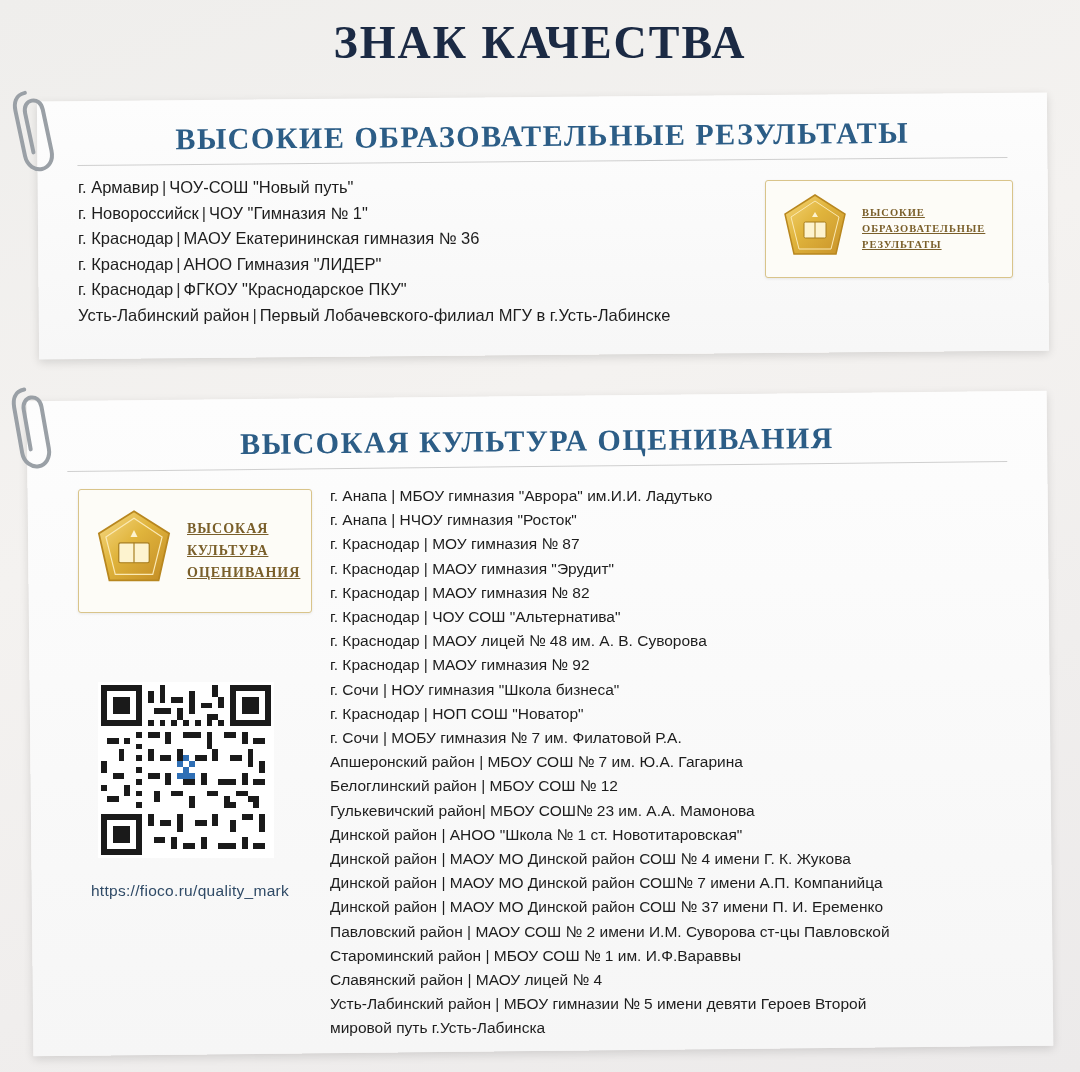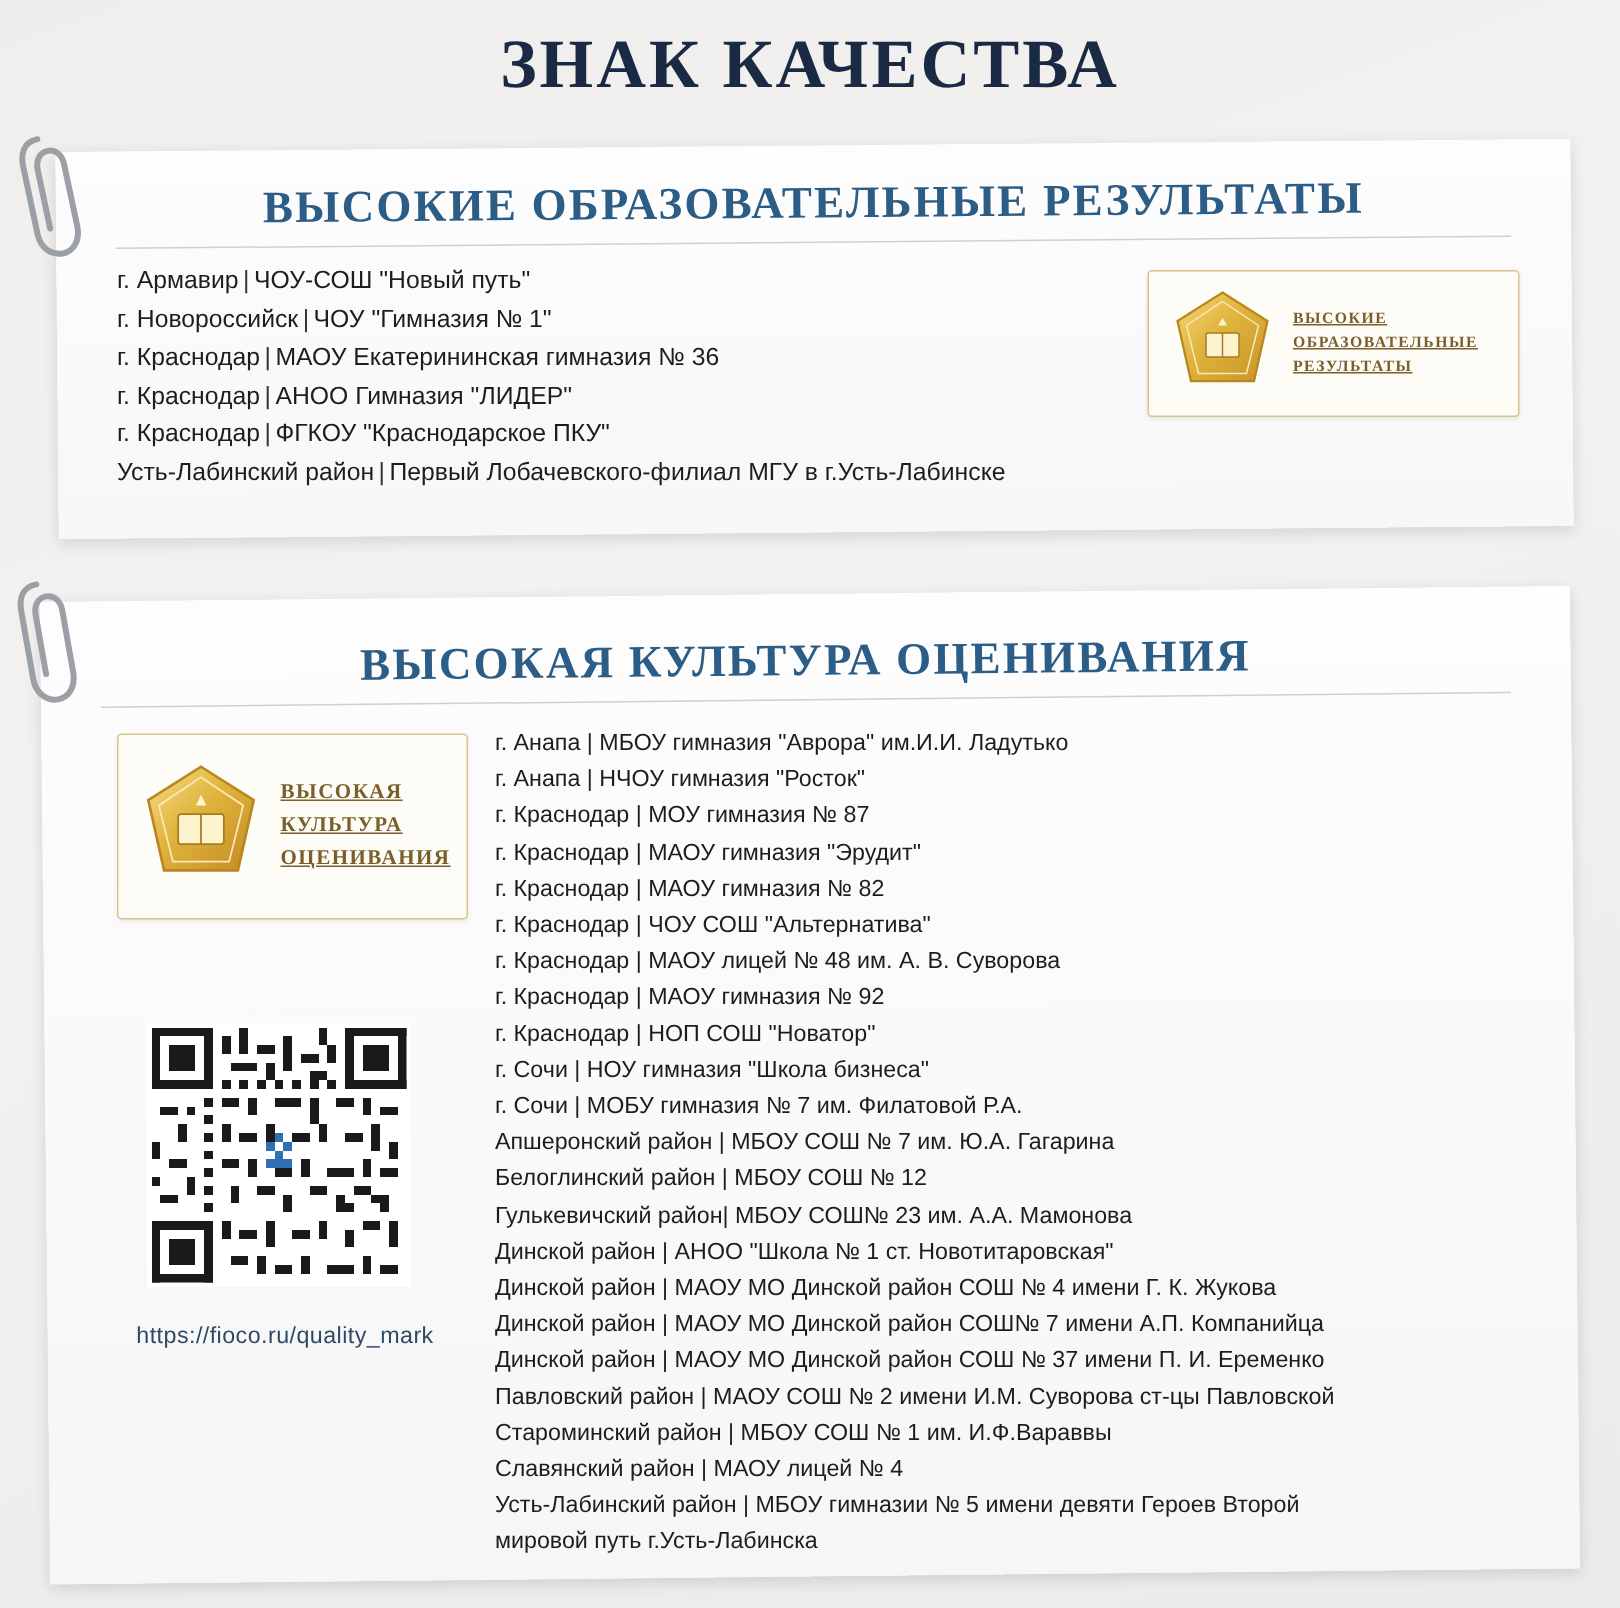--- a/index.html
+++ b/index.html
@@ -382,22 +382,22 @@
 
   <ul class="list list-2">
     <li>г. Анапа | МБОУ гимназия "Аврора" им.И.И. Ладутько</li>
     <li>г. Анапа | НЧОУ гимназия "Росток"</li>
     <li>г. Краснодар | МОУ гимназия  № 87</li>
     <li>г. Краснодар | МАОУ гимназия "Эрудит"</li>
     <li>г. Краснодар | МАОУ гимназия № 82</li>
     <li>г. Краснодар | ЧОУ СОШ "Альтернатива"</li>
     <li>г. Краснодар | МАОУ лицей № 48 им. А. В. Суворова</li>
     <li>г. Краснодар | МАОУ гимназия № 92</li>
+    <li>г. Сочи | НОУ гимназия "Школа бизнеса"</li>
     <li>г. Краснодар | НОП СОШ "Новатор"</li>
-    <li>г. Сочи | НОУ гимназия "Школа бизнеса"</li>
     <li>г. Сочи | МОБУ гимназия № 7 им. Филатовой Р.А.</li>
     <li>Апшеронский район | МБОУ СОШ № 7  им. Ю.А. Гагарина</li>
     <li>Белоглинский район | МБОУ СОШ № 12</li>
     <li>Гулькевичский район| МБОУ СОШ№ 23 им. А.А. Мамонова</li>
     <li>Динской район | АНОО "Школа № 1 ст. Новотитаровская"</li>
     <li>Динской район | МАОУ МО Динской район СОШ № 4 имени Г. К. Жукова</li>
     <li>Динской район | МАОУ МО Динской район СОШ№ 7 имени А.П. Компанийца</li>
     <li>Динской район |  МАОУ МО Динской район СОШ № 37 имени П. И. Еременко</li>
     <li>Павловский район | МАОУ СОШ № 2 имени И.М. Суворова ст-цы Павловской</li>
     <li>Староминский район | МБОУ СОШ № 1 им. И.Ф.Вараввы</li>

